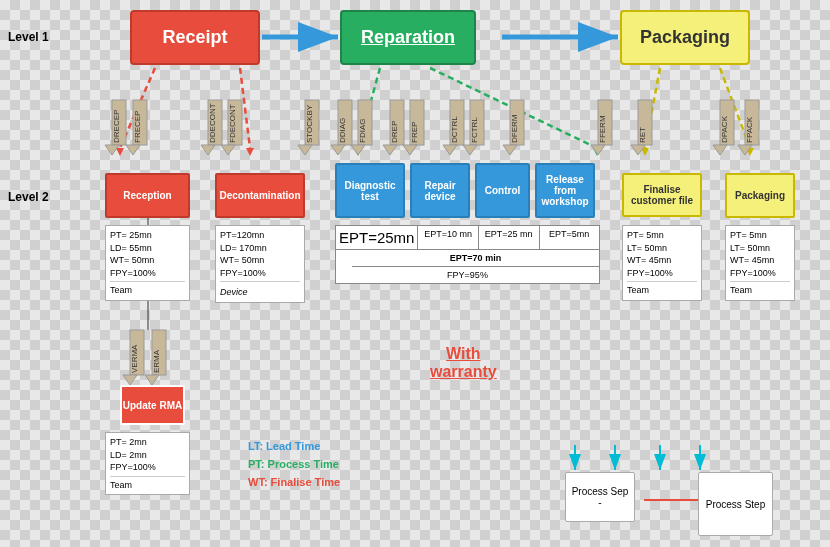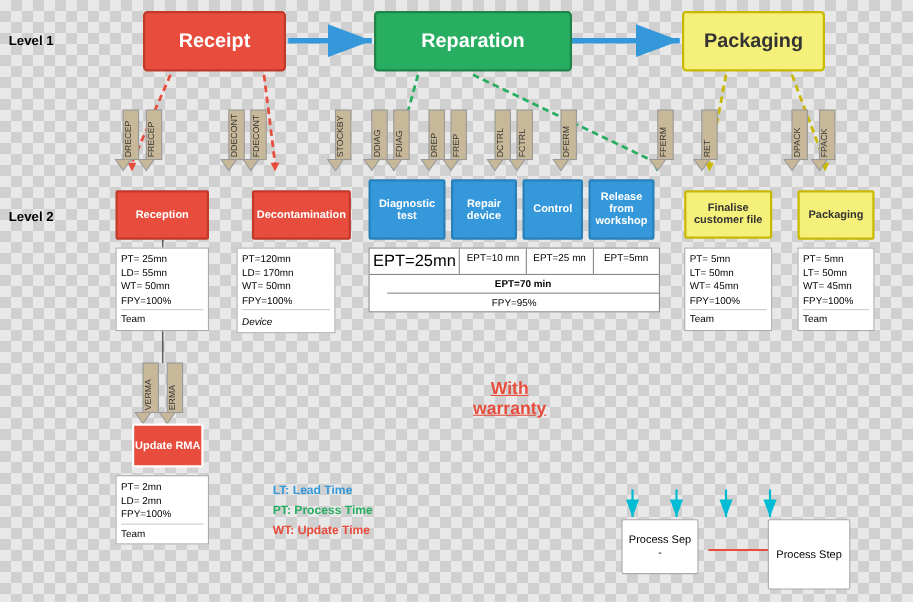--- a/index.html
+++ b/index.html
@@ -55,22 +55,23 @@
       left: 130px;
       width: 130px;
       height: 55px;
     }
 
     .box-reparation {
       background: #27ae60;
       border-color: #1e8449;
       top: 10px;
       left: 340px;
-      width: 180px;
-      height: 55px;
+      width: 136px;
+      height: 55px;
+      text-decoration: underline;
     }
 
     .box-packaging {
       background: #f5f07a;
       border-color: #c8b800;
       top: 10px;
       left: 620px;
       width: 130px;
       height: 55px;
       color: #333;
@@ -101,21 +102,20 @@
     }
 
     .proc-decontam {
       background: #e74c3c;
       border-color: #c0392b;
       color: white;
       top: 173px;
       left: 215px;
       width: 90px;
       height: 45px;
-      margin-left: 14px;
     }
 
     .proc-diagnostic {
       background: #3498db;
       border-color: #2980b9;
       color: white;
       top: 163px;
       left: 335px;
       width: 70px;
       height: 55px;
@@ -452,21 +452,21 @@
   <div class="warranty-text">With<br>warranty</div>
 
   <div class="legend">
     <div class="legend-item">
       <span style="color: #3498db; font-weight:bold;">LT: Lead Time</span>
     </div>
     <div class="legend-item">
       <span style="color: #27ae60; font-weight:bold;">PT: Process Time</span>
     </div>
     <div class="legend-item">
-      <span style="color: #e74c3c; font-weight:bold;">WT: Update Time</span>
+      <span style="color: #e74c3c; font-weight:bold;">WT: Finalise Time</span>
     </div>
   </div>
 
   <div class="process-step-box" style="left:565px; top:472px; width:70px; height:50px;">
     <span>Process Sep -</span>
   </div>
   <div class="process-step-box" style="left:698px; top:472px; width:75px; height:64px;">
     <span>Process Step</span>
   </div>
 

